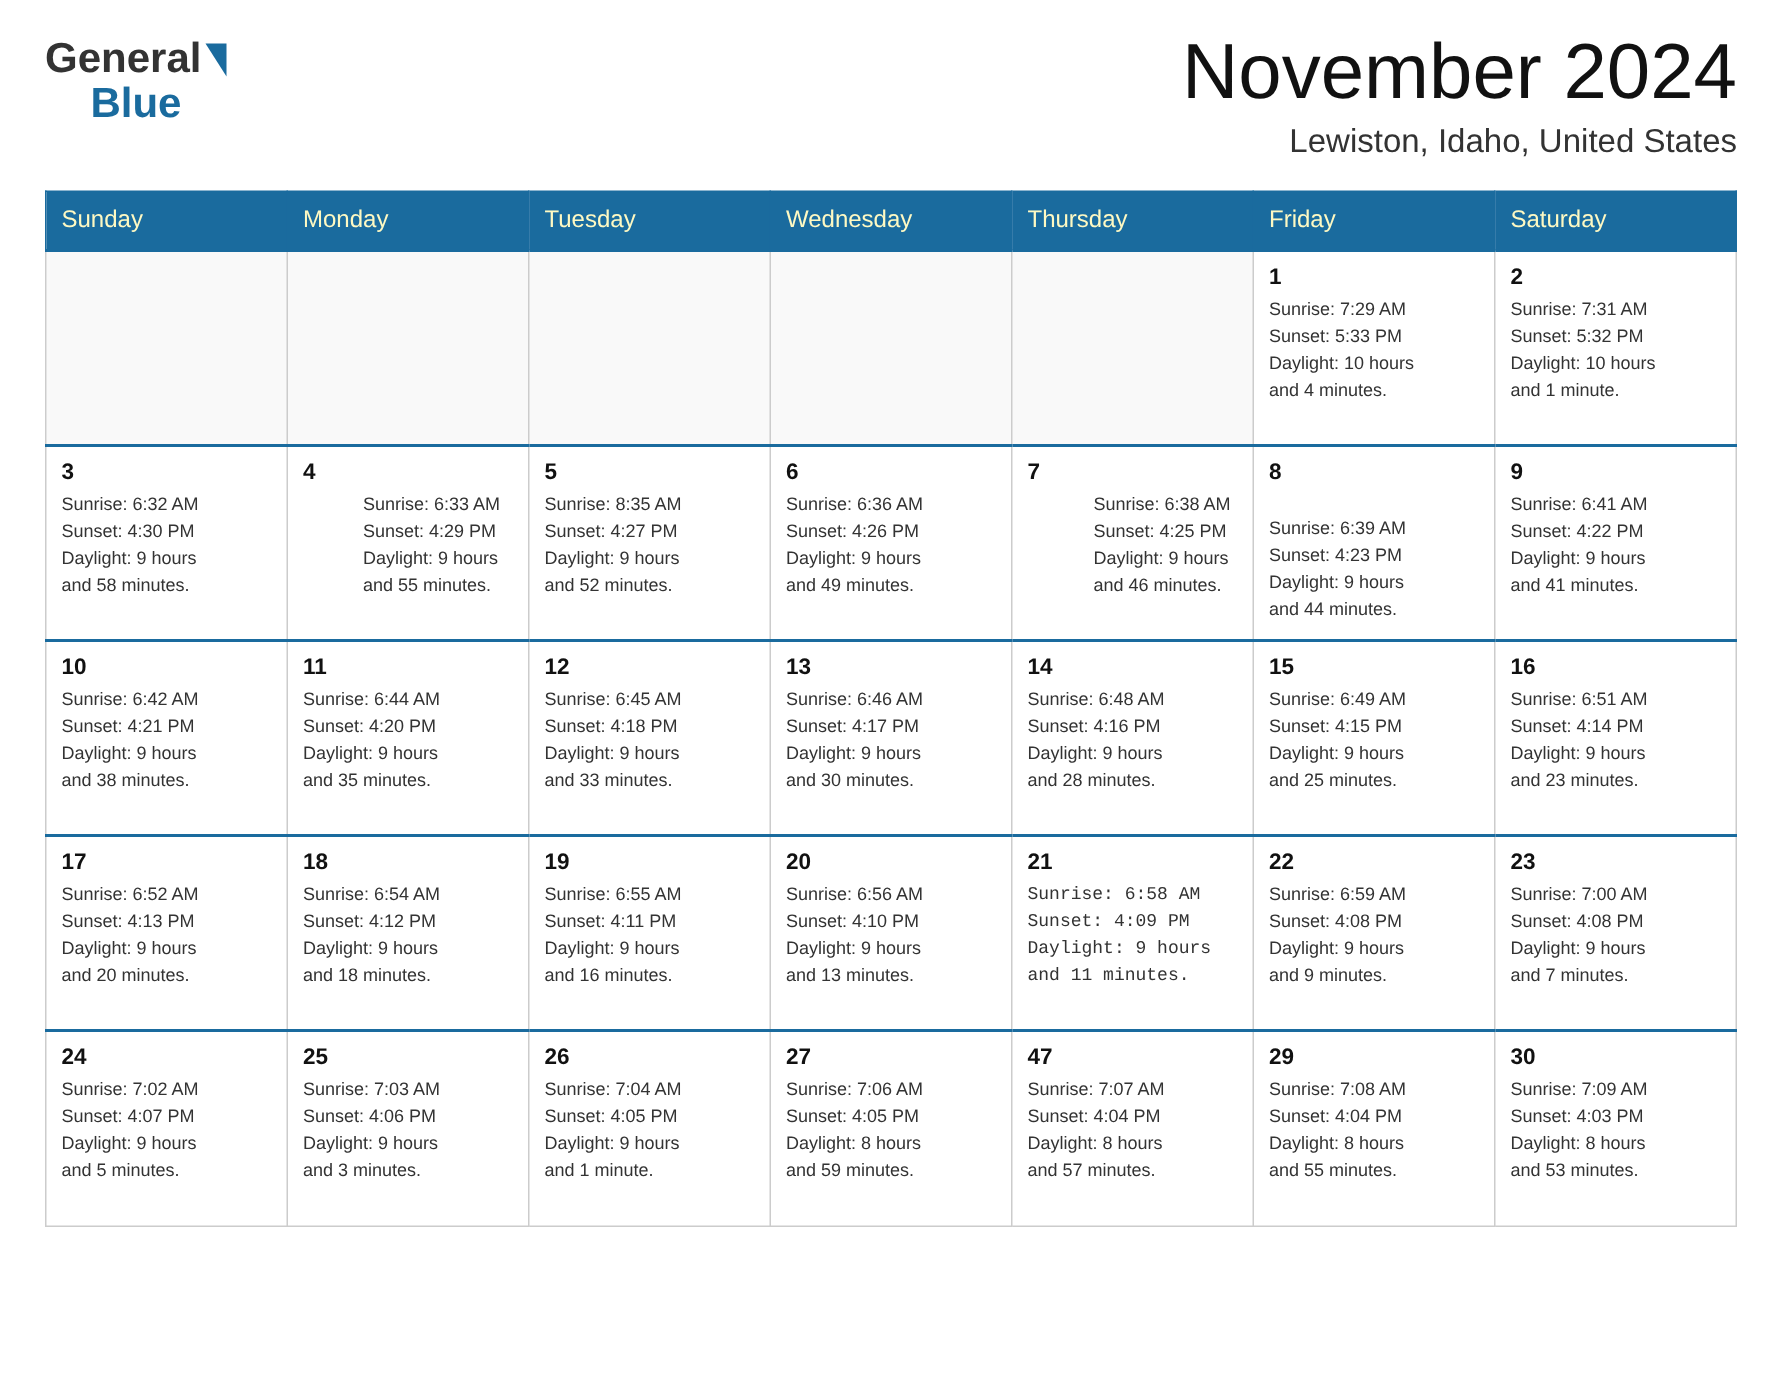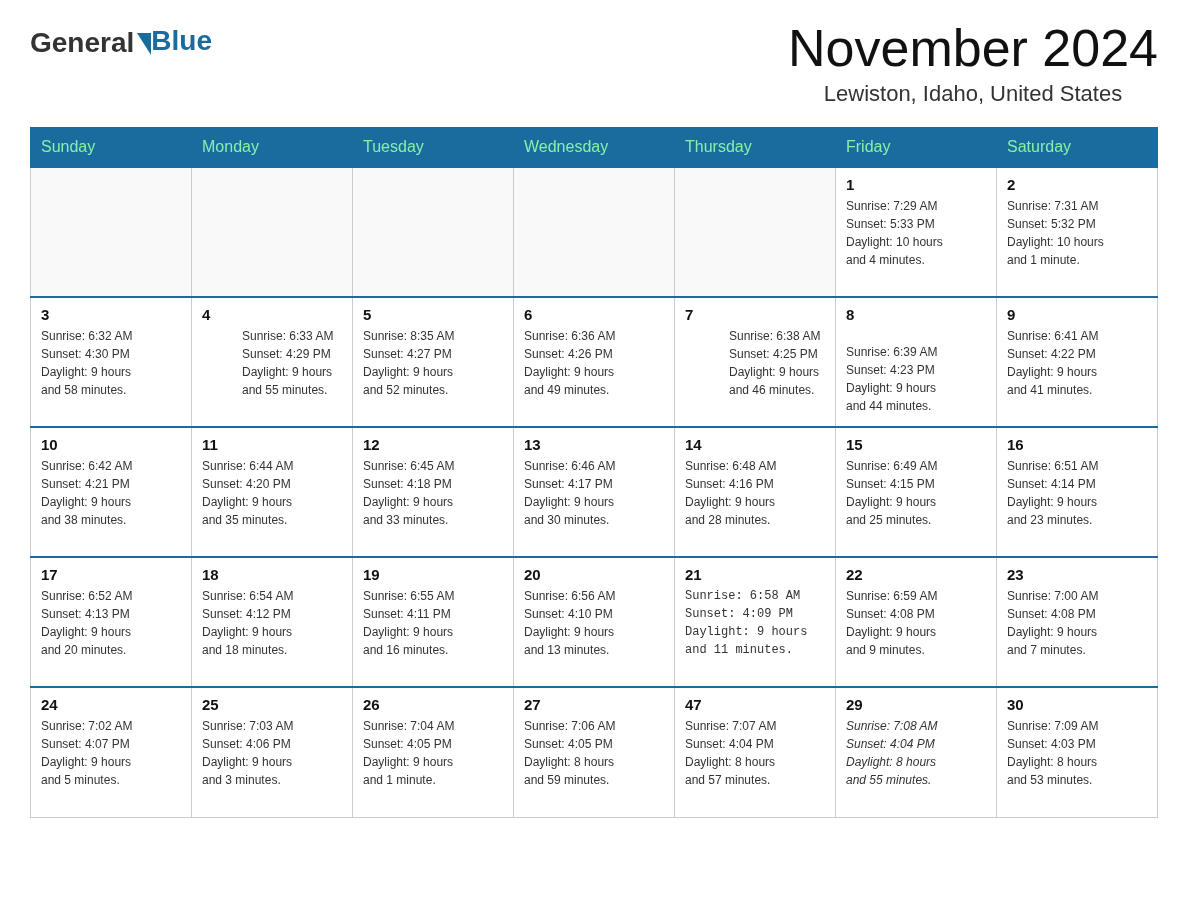--- a/index.html
+++ b/index.html
@@ -11,22 +11,22 @@
       min-height: 918px;
     }
     .header {
       display: flex;
       justify-content: space-between;
       align-items: flex-start;
       margin-bottom: 20px;
     }
     .logo {
       display: flex;
-      flex-direction: row;
-      align-items: flex-end;
+      flex-direction: column;
+      align-items: center;
       padding-top: 5px;
     }
     .logo-top {
       display: flex;
       align-items: center;
       font-size: 28px;
       font-weight: bold;
       color: #333;
       line-height: 1;
     }
@@ -38,42 +38,42 @@
       border-top: 22px solid #1a6b9e;
       margin-left: 3px;
       margin-top: 2px;
     }
     .logo-blue {
       color: #1a6b9e;
       font-size: 28px;
       font-weight: bold;
     }
     .title-block {
-      text-align: center;
+      text-align: right;
       margin-left: 35px;
     }
     .title-block h1 {
       font-size: 52px;
       font-weight: 300;
       color: #111;
       line-height: 1.1;
     }
     .title-block h2 {
       font-size: 22px;
       font-weight: 400;
       color: #333;
       margin-top: 4px;
     }
     .calendar {
       width: 100%;
       border-collapse: collapse;
     }
     .calendar th {
       background-color: #1a6b9e;
-      color: #86efac;
+      color: #fef9c3;
       font-size: 16px;
       font-weight: 500;
       padding: 10px 10px;
       text-align: left;
       border: 1px solid #1a6b9e;
     }
     .calendar td {
       vertical-align: top;
       padding: 8px 10px;
       border: 1px solid #ccc;
@@ -334,21 +334,21 @@
         </td>
         <td>
           <div class="day-num">47</div>
           <div class="day-info" style="white-space: pre-line;">Sunrise: 7:07 AM
 Sunset: 4:04 PM
 Daylight: 8 hours
 and 57 minutes.</div>
         </td>
         <td>
           <div class="day-num">29</div>
-          <div class="day-info" style="white-space: pre-line; font-style: italic;">Sunrise: 7:08 AM
+          <div class="day-info" style="white-space: pre-line;">Sunrise: 7:08 AM
 Sunset: 4:04 PM
 Daylight: 8 hours
 and 55 minutes.</div>
         </td>
         <td>
           <div class="day-num">30</div>
           <div class="day-info" style="white-space: pre-line;">Sunrise: 7:09 AM
 Sunset: 4:03 PM
 Daylight: 8 hours
 and 53 minutes.</div>

